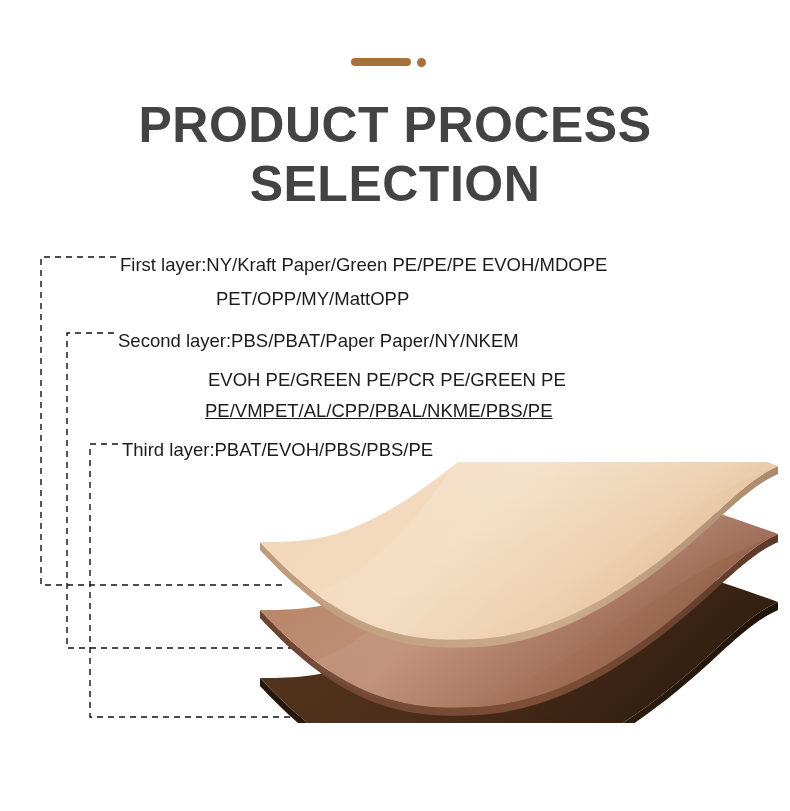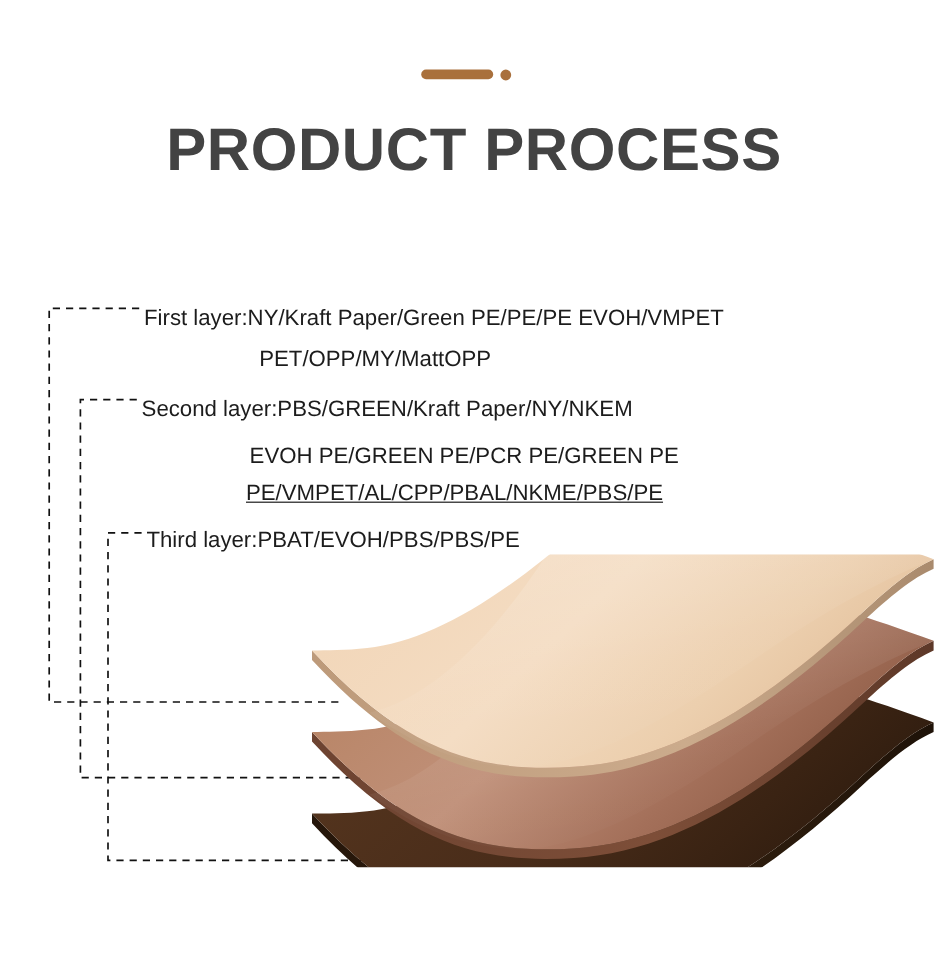--- a/index.html
+++ b/index.html
@@ -107,26 +107,27 @@
 
 <div id="page">
 
   <div class="accent-group">
     <div class="accent-bar" style="background: rgb(169, 112, 60);"></div>
     <div class="accent-dot" style="background: rgb(169, 112, 60);"></div>
   </div>
 
   <div class="title" style="color: rgb(67, 67, 67);">
     <span class="title-line">PRODUCT PROCESS</span>
+    <span class="title-line">SELECTION</span>
   </div>
 
   <div class="spec-text" style="color: rgb(28, 28, 28);">
-    <div class="spec-line l1">First layer:NY/Kraft Paper/Green PE/PE/PE EVOH/VMPET</div>
+    <div class="spec-line l1">First layer:NY/Kraft Paper/Green PE/PE/PE EVOH/MDOPE</div>
     <div class="spec-line l2">PET/OPP/MY/MattOPP</div>
-    <div class="spec-line l3">Second layer:PBS/GREEN/Kraft Paper/NY/NKEM</div>
+    <div class="spec-line l3">Second layer:PBS/PBAT/Paper Paper/NY/NKEM</div>
     <div class="spec-line l4">EVOH PE/GREEN PE/PCR PE/GREEN PE</div>
     <div class="spec-line l5">PE/VMPET/AL/CPP/PBAL/NKME/PBS/PE</div>
     <div class="spec-line l6">Third layer:PBAT/EVOH/PBS/PBS/PE</div>
   </div>
 
   <svg class="connectors" viewBox="0 0 790 811" width="790" height="811" xmlns="http://www.w3.org/2000/svg">
     <g fill="none" stroke="#111111" stroke-width="1.4" stroke-dasharray="6 5">
 
       <path d="M116,257 L41,257 L41,585 L286,585"></path>
 

